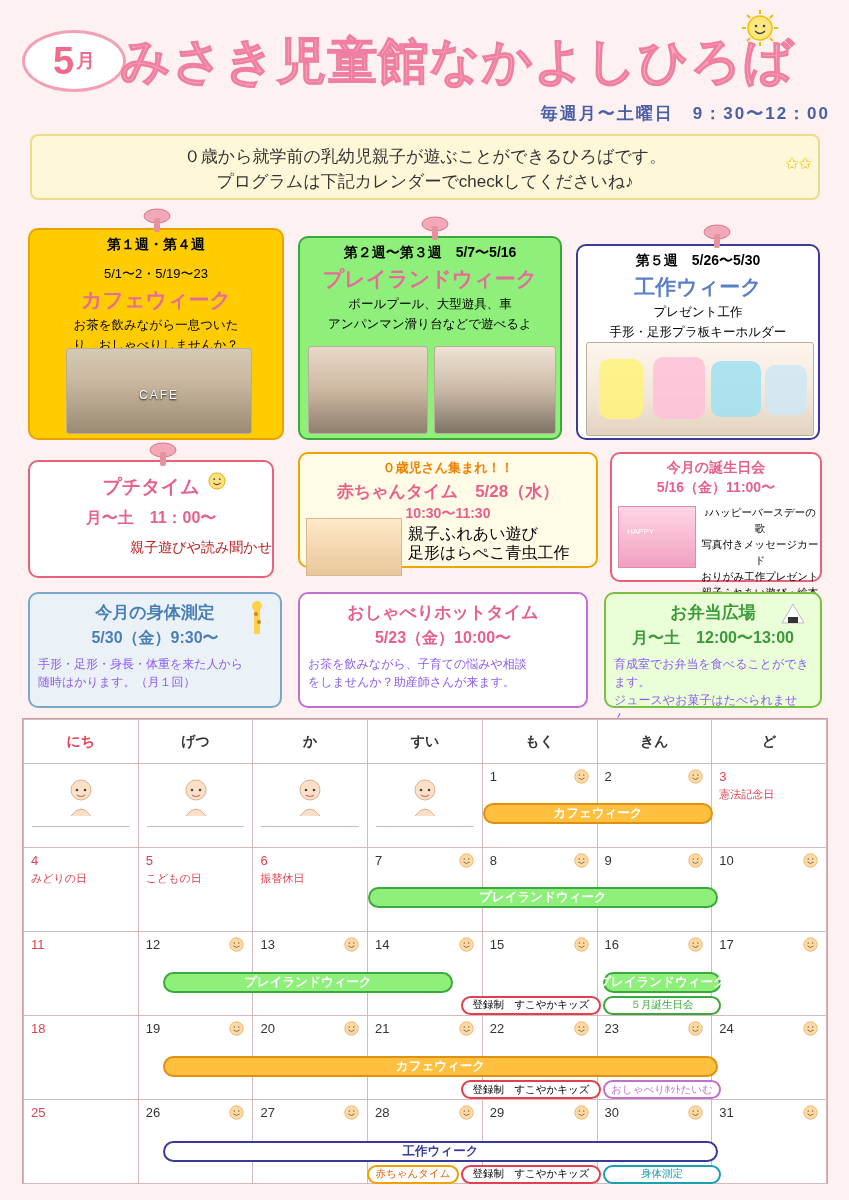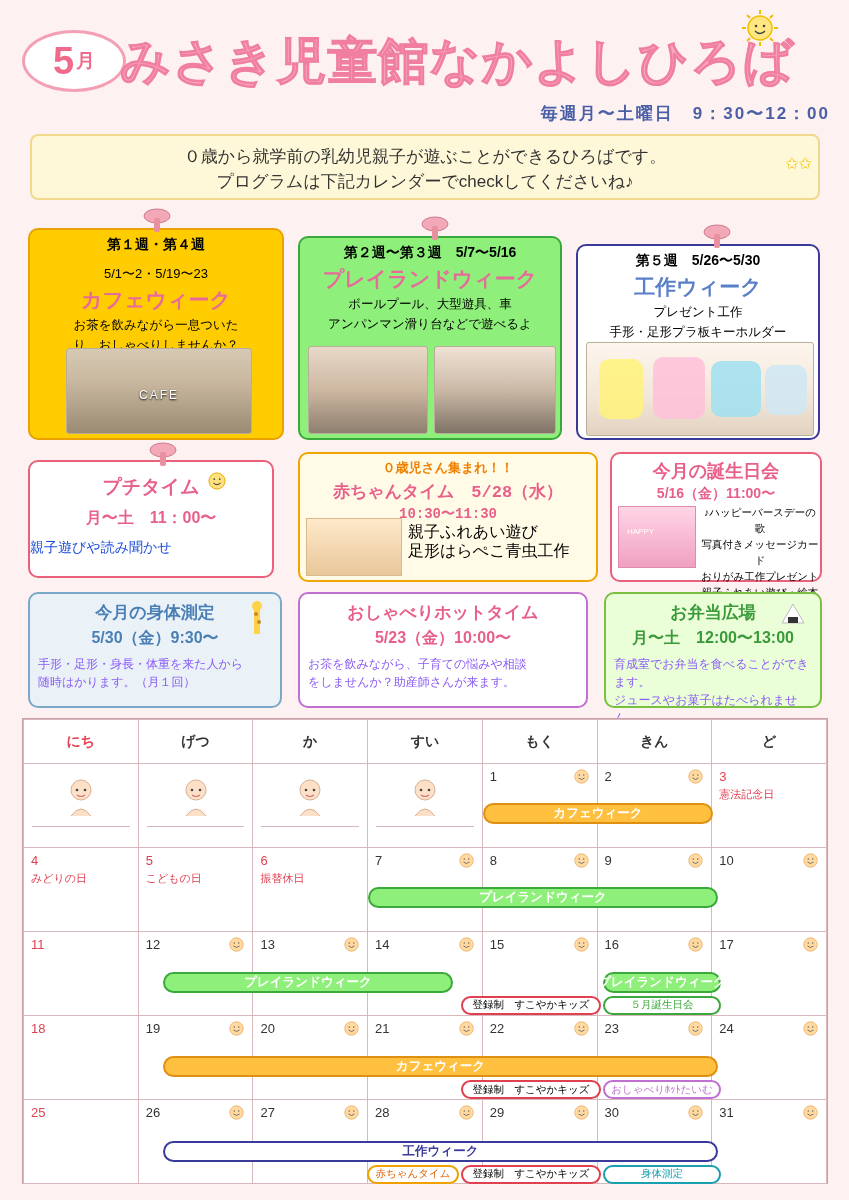--- a/index.html
+++ b/index.html
@@ -87,35 +87,35 @@
   .ph-play2 { position:absolute; left:134px; top:108px; width:122px; height:88px;
      background: linear-gradient(#efe2d4 0%, #cbb9a6 50%, #7e7366 100%); }
   .ph-craft { position:absolute; left:8px; top:96px; width:228px; height:94px;
      background: linear-gradient(#fdf6ee 0%, #f2e6d8 60%, #e2d2c0 100%); }
   .craft-shapes { position:absolute; inset:0; }
   .cs { position:absolute; border-radius:10px; opacity:.85;}
 
   
   #card-petit { position:absolute; top:460px; left:28px; width:246px; height:118px;
      background:#fff; border:2px solid #e8607a; border-radius:10px;}
-  #card-baby { position:absolute; top:452px; left:298px; width:300px; height:130px;
-     background:#fffbe6; border:2px solid #f0a500; border-radius:10px;font-family:Liberation Mono, monospace;}
+  #card-baby { position:absolute; top:452px; left:298px; width:300px; height:116px;
+     background:#fffbe6; border:2px solid #f0a500; border-radius:10px;}
   #card-bday { position:absolute; top:452px; left:610px; width:212px; height:130px;
      background:#fff; border:2px solid #e8607a; border-radius:10px;}
 
   .petit-ttl{font-size:19px;font-weight:bold;color:#e8608a;text-align:center;margin-top:12px;}
   .petit-time{font-size:16px;font-weight:bold;color:#e8608a;text-align:center;margin-top:8px;}
-  .petit-desc{font-size:14px;text-align:left;margin-top:10px;color:#1d4ed8;}
+  .petit-desc{font-size:14px;text-align:right;margin-top:10px;color:#b91c1c;}
   .baby-l1{font-size:13px;color:#f08000;text-align:center;margin-top:5px;font-weight:bold;}
   .baby-l2{font-size:17px;color:#e8608a;text-align:center;font-weight:bold;margin-top:3px;}
   .baby-l3{font-size:14px;color:#e8608a;text-align:center;font-weight:bold;margin-top:2px;}
   .baby-photo{position:absolute;left:6px;top:64px;width:96px;height:58px;
      background:linear-gradient(#ffe9c9,#e8c79a); border:1px solid #d9b98c;}
   .baby-r{position:absolute;left:108px;top:70px;width:188px;font-size:16px;text-align:left;line-height:19px;color:#000;}
-  .bday-ttl{font-size:18px;font-weight:bold;color:#e8608a;text-align:center;margin-top:5px;}
+  .bday-ttl{font-size:14px;font-weight:bold;color:#e8608a;text-align:center;margin-top:5px;}
   .bday-time{font-size:14px;font-weight:bold;color:#e8608a;text-align:center;margin-top:2px;}
   .bday-photo{position:absolute;left:6px;top:52px;width:78px;height:62px;
      background:linear-gradient(#ffd5e6,#f0a0c0); border:1px solid #e08ab0;}
   .bday-photo:after{content:"HAPPY"; position:absolute; top:20px; left:8px; font-size:8px; color:#fff;}
   .bday-list{position:absolute;left:88px;top:50px;width:120px;font-size:10.5px;line-height:16px;text-align:center;color:#000;}
 
   
   #card-body { position:absolute; top:592px; left:28px; width:254px; height:116px;
      background:#eaf2f8; border:2px solid #7aa8c8; border-radius:10px;}
   #card-talk { position:absolute; top:592px; left:298px; width:290px; height:116px;

